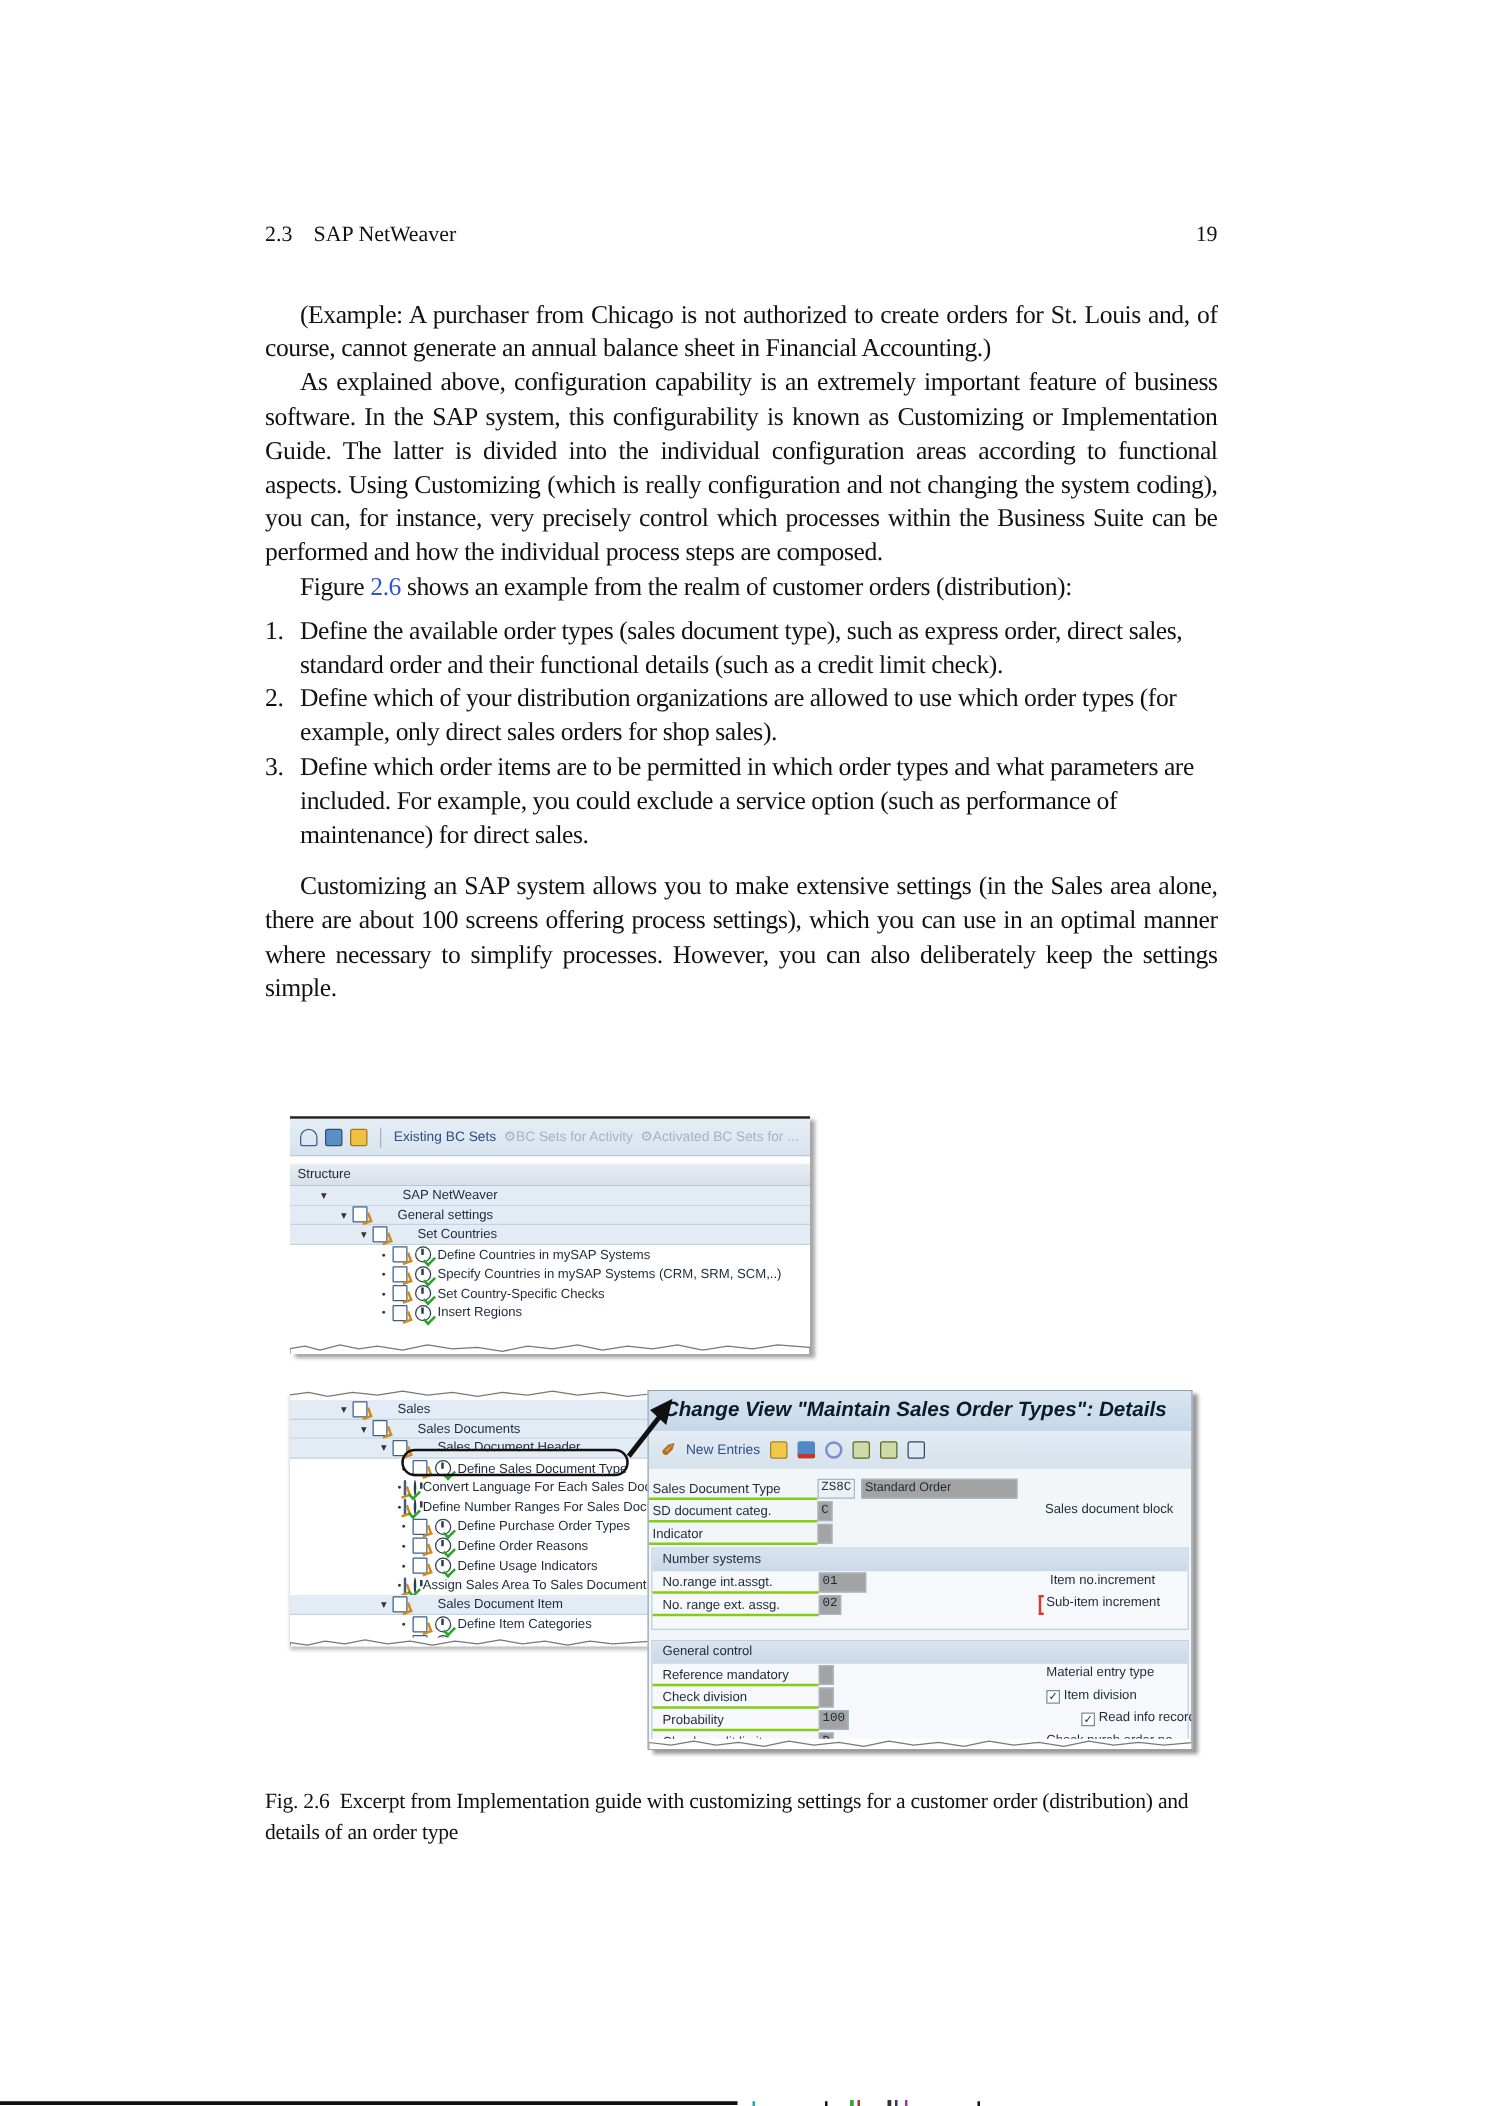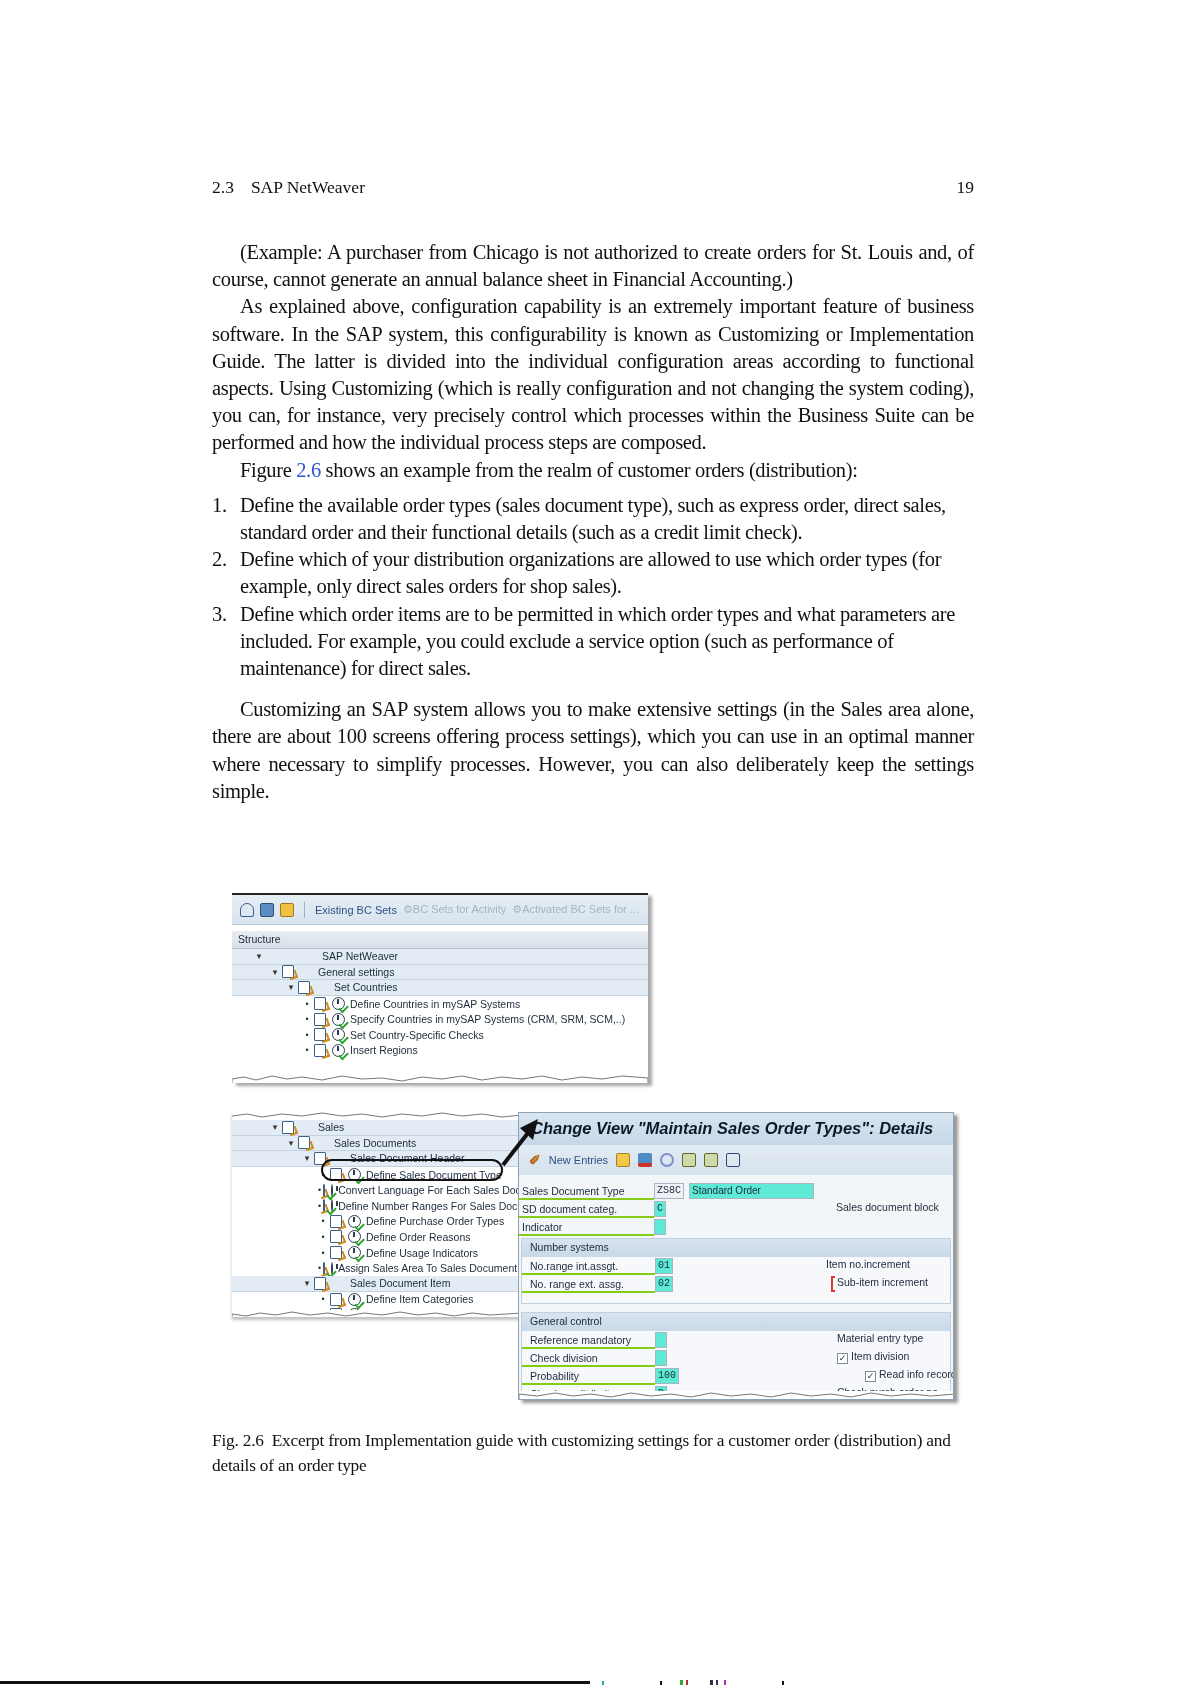--- a/index.html
+++ b/index.html
@@ -50,21 +50,21 @@
   .panel-bl { position: absolute; left: 232px; top: 1112px; width: 290px; height: 205px; background: #fff; box-shadow: 0 3px 3px rgba(0,0,0,0.25); overflow: hidden; }
 
   .callout { position: absolute; left: 321px; top: 1159px; width: 182px; height: 22px; border: 2px solid #111; border-radius: 11px; pointer-events: none; }
 
   .panel-right { position: absolute; left: 518px; top: 1112px; width: 436px; height: 288px; background: #f3f6f9; border: 1px solid #8ea2b5; box-shadow: 4px 3px 3px rgba(0,0,0,0.4); overflow: hidden; }
   .pr-title { height: 32px; background: linear-gradient(#d9e6f1, #c5d7e8); font-weight: bold; font-style: italic; font-size: 16.5px; padding: 6px 12px; color: #0d1a2a; }
   .pr-toolbar { height: 30px; background: linear-gradient(#e4ecf4,#d5e1ec); display: flex; align-items: center; padding: 0 10px; gap: 8px; font-size: 11px; }
   .pr-body { padding-top: 7px; font-size: 10.5px; position: relative; }
   .f-row { height: 18px; display: flex; align-items: center; position: relative; }
   .f-label { width: 135px; padding-left: 3px; border-bottom: 2px solid #84cc16; height: 17px; line-height: 16px; }
-  .f-input { height: 16px; border: 1px solid #a8b6c4; background: #5eead4; padding: 0 2px; font-family: "Liberation Mono", monospace; font-size: 10px; line-height: 14px; }
+  .f-input { height: 16px; border: 1px solid #a8b6c4; background: #a3a3a3; padding: 0 2px; font-family: "Liberation Mono", monospace; font-size: 10px; line-height: 14px; }
   .f-input.ro { background: #eef1f4; }
   .f-right { position: absolute; left: 317px; top: 1px; white-space: nowrap; }
   .group { margin: 2px 2px 0 2px; border: 1px solid #c2d0de; background: #f6f8fb; }
   .group-hdr { height: 18px; background: linear-gradient(#d8e4f0,#c9d9e8); padding: 2px 8px; font-size: 10.5px; }
   .group .f-label { padding-left: 8px; width: 133px; }
   .cb { display: inline-block; width: 11px; height: 11px; border: 1px solid #7d8d9c; background: #fff; font-size: 9px; line-height: 9px; text-align: center; margin-right: 3px; vertical-align: -1px; }
   .red-bracket { position: absolute; left: -6px; top: 0; width: 4px; height: 16px; border: 2px solid #e0392b; border-right: none; }
 
   .arrow { position: absolute; left: 0; top: 0; pointer-events: none; }
 
@@ -278,22 +278,22 @@
       </div>
       <div class="f-row">
         <span class="f-label">Indicator</span>
         <span class="f-input" style="width:12px;"></span>
       </div>
 
       <div class="group">
         <div class="group-hdr">Number systems</div>
         <div class="f-row">
           <span class="f-label">No.range int.assgt.</span>
-          <span class="f-input" style="width:18px;">01</span>
-          <span class="f-right" style="left:304px;">Item no.increment</span>
+          <span class="f-input" style="width:38px;">01</span>
+          <span class="f-right" style="left:318px;">Item no.increment</span>
         </div>
         <div class="f-row">
           <span class="f-label">No. range ext. assg.</span>
           <span class="f-input" style="width:18px;">02</span>
           <span class="f-right" style="left:315px;">
             <span class="red-bracket"></span>
             <span>Sub-item increment</span>
           </span>
         </div>
         <div style="height:10px;"></div>

